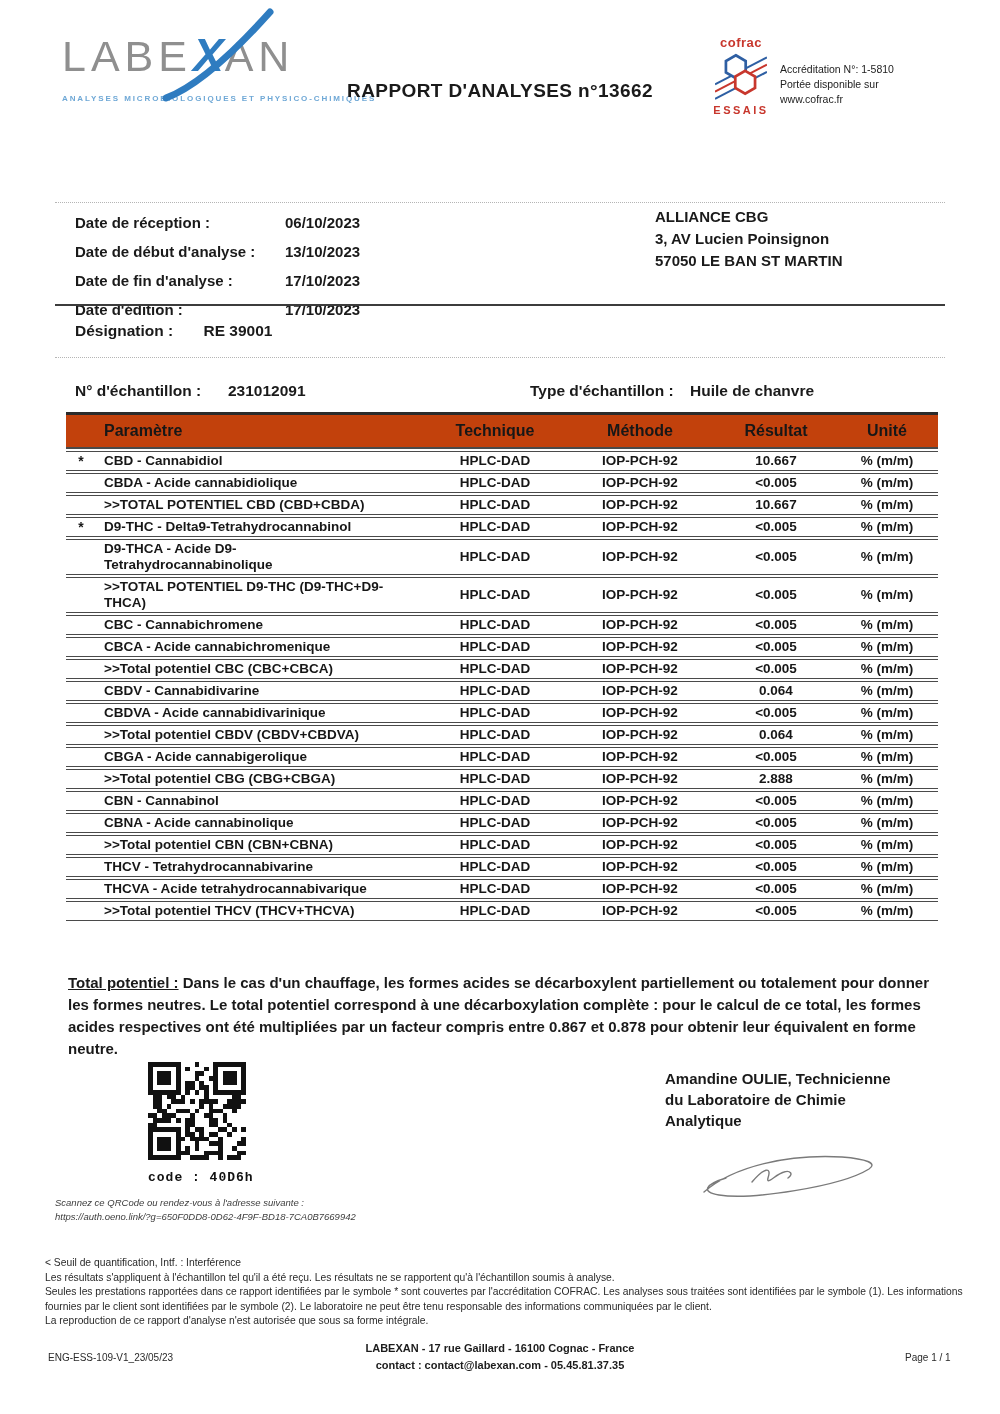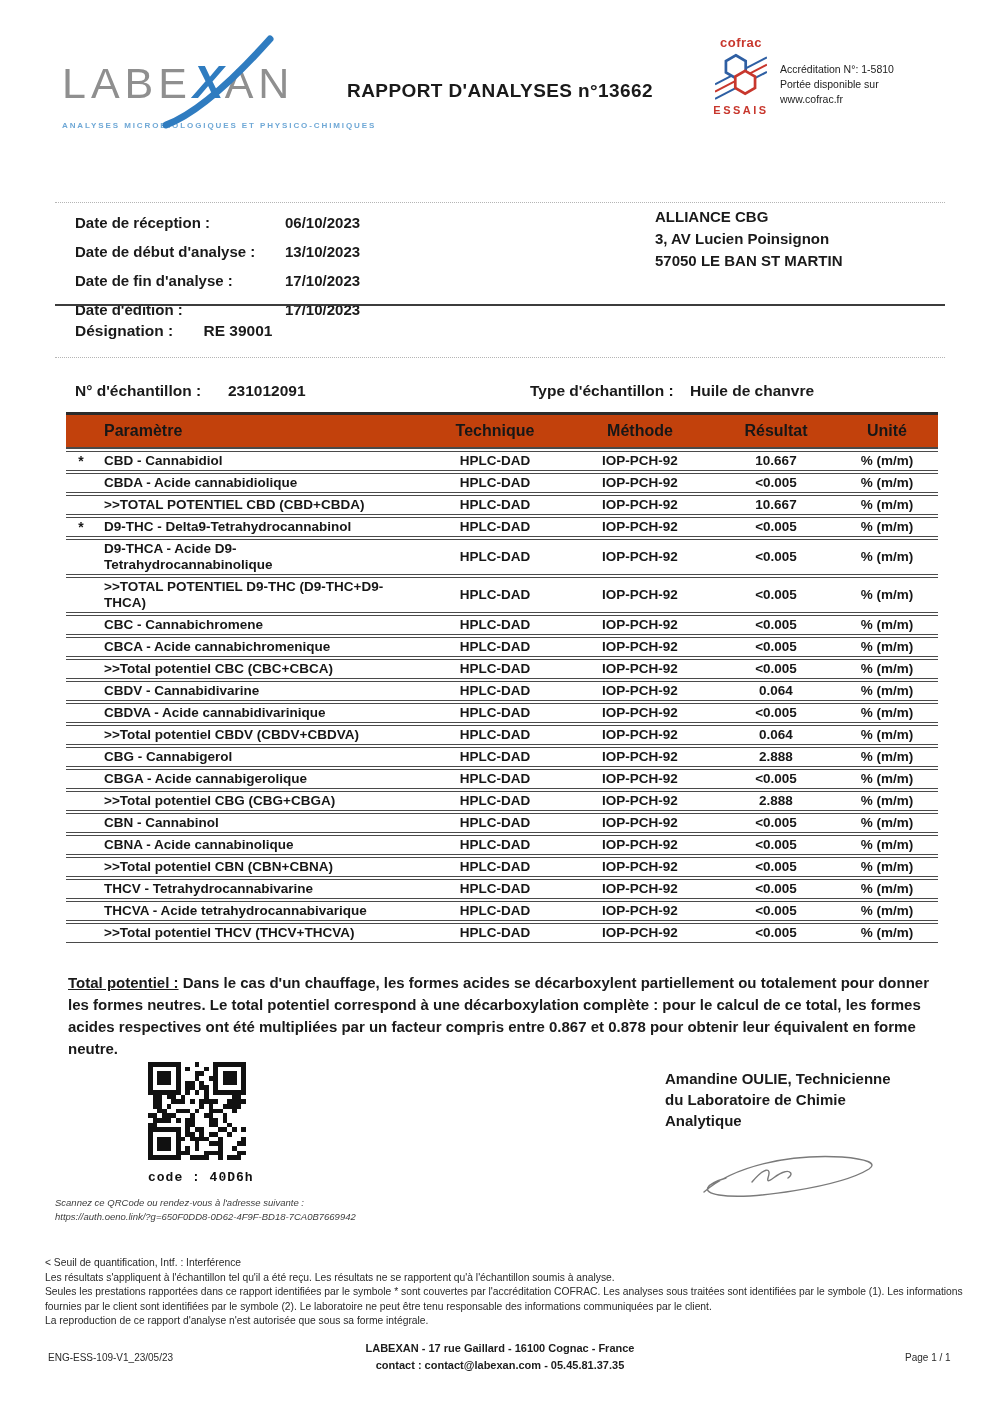--- a/index.html
+++ b/index.html
@@ -2,21 +2,21 @@
 <html><head>
 <meta charset="utf-8">
 <style>
   html,body{margin:0;padding:0;background:#ffffff;}
   #page{
     position:relative;width:1000px;height:1414px;background:#ffffff;
     font-family:"Liberation Sans",sans-serif;color:#1a1a1a;overflow:hidden;
   }
   
   .logo{position:absolute;left:62px;top:28px;width:270px;height:86px;}
-  .logo-row{position:relative;height:58px;margin-top:27px;}
+  .logo-row{position:relative;height:58px;}
   .logo-part{font-size:43px;color:#8f8f8f;letter-spacing:5px;font-weight:400;}
   .logo-x{font-size:46px;color:#2f7cc0;font-weight:700;font-style:italic;margin:0 1px;}
   .logo-swoosh{position:absolute;left:96px;top:-22px;pointer-events:none;}
   .logo-tagline{margin-top:8px;font-size:8px;letter-spacing:1.9px;color:#6fa8d6;font-weight:700;white-space:nowrap;}
   .report-title{position:absolute;left:0;right:0;top:80px;text-align:center;font-size:19px;font-weight:700;letter-spacing:.4px;}
   .cofrac{position:absolute;left:712px;top:36px;display:flex;gap:10px;align-items:flex-start;justify-content:space-between;}
   .cofrac-logo{width:58px;text-align:center;}
   .cofrac-name{color:#c8372d;font-weight:700;font-size:13px;letter-spacing:.5px;line-height:13px;}
   .cofrac-essais{color:#c8372d;font-weight:700;font-size:11px;letter-spacing:2.5px;line-height:11px;}
   .cofrac-text{font-size:10.5px;line-height:15px;color:#222;padding-top:26px;font-weight:400;}
@@ -247,28 +247,20 @@
             <td class="c-methode">IOP-PCH-92</td>
             <td class="c-resultat">&lt;0.005</td>
             <td class="c-unite">% (m/m)</td>
           </tr>
           <tr>
             <td class="c-star"></td>
             <td class="c-param">&gt;&gt;Total potentiel CBDV (CBDV+CBDVA)</td>
             <td class="c-technique">HPLC-DAD</td>
             <td class="c-methode">IOP-PCH-92</td>
             <td class="c-resultat">0.064</td>
-            <td class="c-unite">% (m/m)</td>
-          </tr>
-          <tr>
-            <td class="c-star"></td>
-            <td class="c-param">CBG - Cannabigerol</td>
-            <td class="c-technique">HPLC-DAD</td>
-            <td class="c-methode">IOP-PCH-92</td>
-            <td class="c-resultat">2.888</td>
             <td class="c-unite">% (m/m)</td>
           </tr>
           <tr>
             <td class="c-star"></td>
             <td class="c-param">CBGA - Acide cannabigerolique</td>
             <td class="c-technique">HPLC-DAD</td>
             <td class="c-methode">IOP-PCH-92</td>
             <td class="c-resultat">&lt;0.005</td>
             <td class="c-unite">% (m/m)</td>
           </tr>

